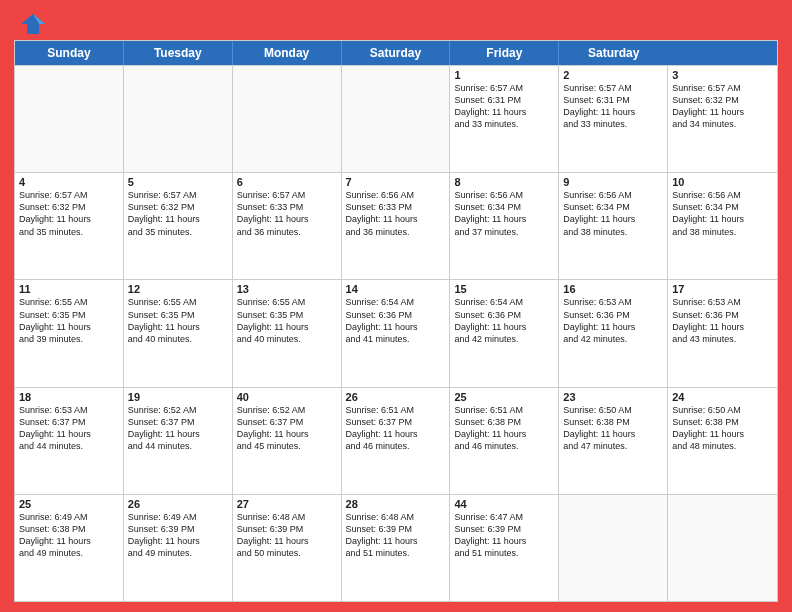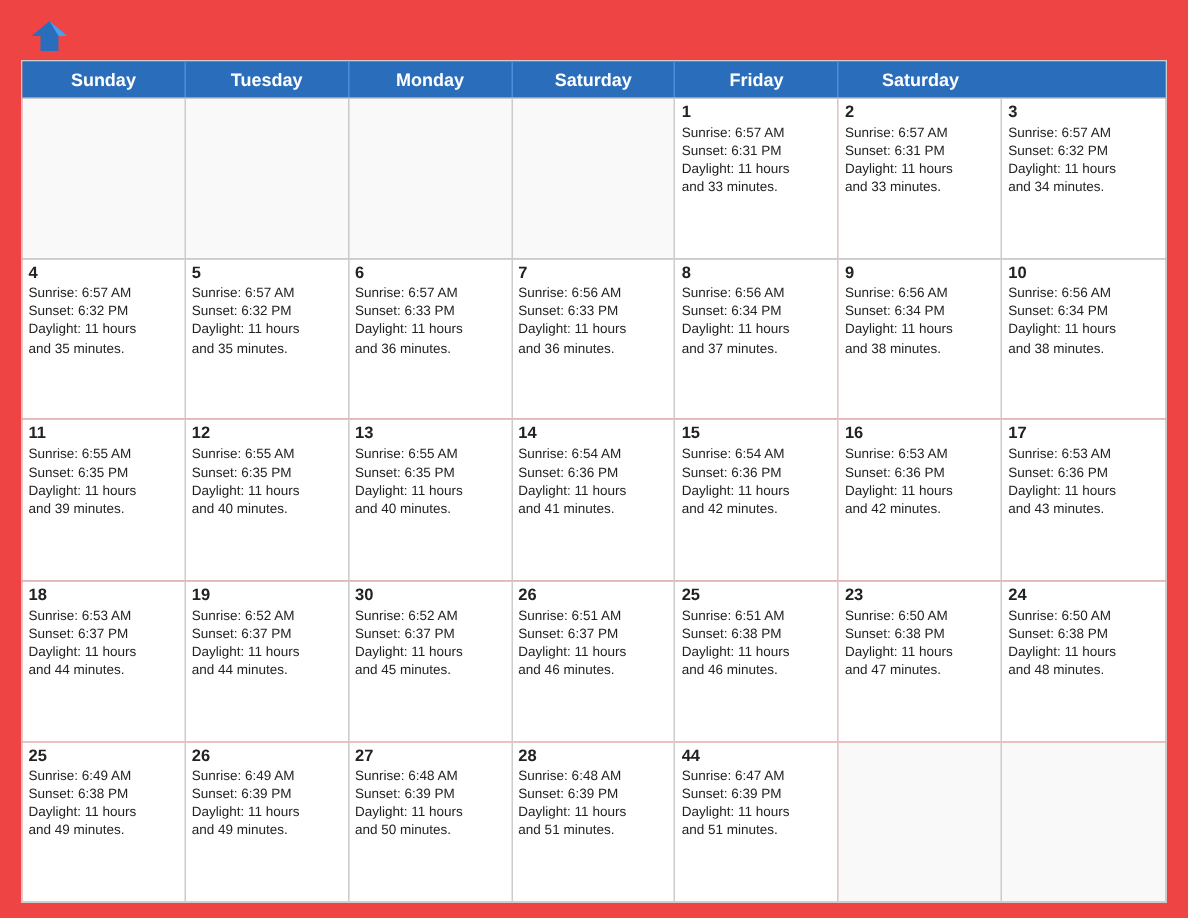--- a/index.html
+++ b/index.html
@@ -279,21 +279,21 @@
 and 44 minutes.</div>
           </div>
           <div class="cal-cell">
             <div class="day-num">19</div>
             <div class="day-info" style="white-space: pre-line;">Sunrise: 6:52 AM
 Sunset: 6:37 PM
 Daylight: 11 hours
 and 44 minutes.</div>
           </div>
           <div class="cal-cell">
-            <div class="day-num">30</div>
+            <div class="day-num">40</div>
             <div class="day-info" style="white-space: pre-line;">Sunrise: 6:52 AM
 Sunset: 6:37 PM
 Daylight: 11 hours
 and 45 minutes.</div>
           </div>
           <div class="cal-cell">
             <div class="day-num">26</div>
             <div class="day-info" style="white-space: pre-line;">Sunrise: 6:51 AM
 Sunset: 6:37 PM
 Daylight: 11 hours

